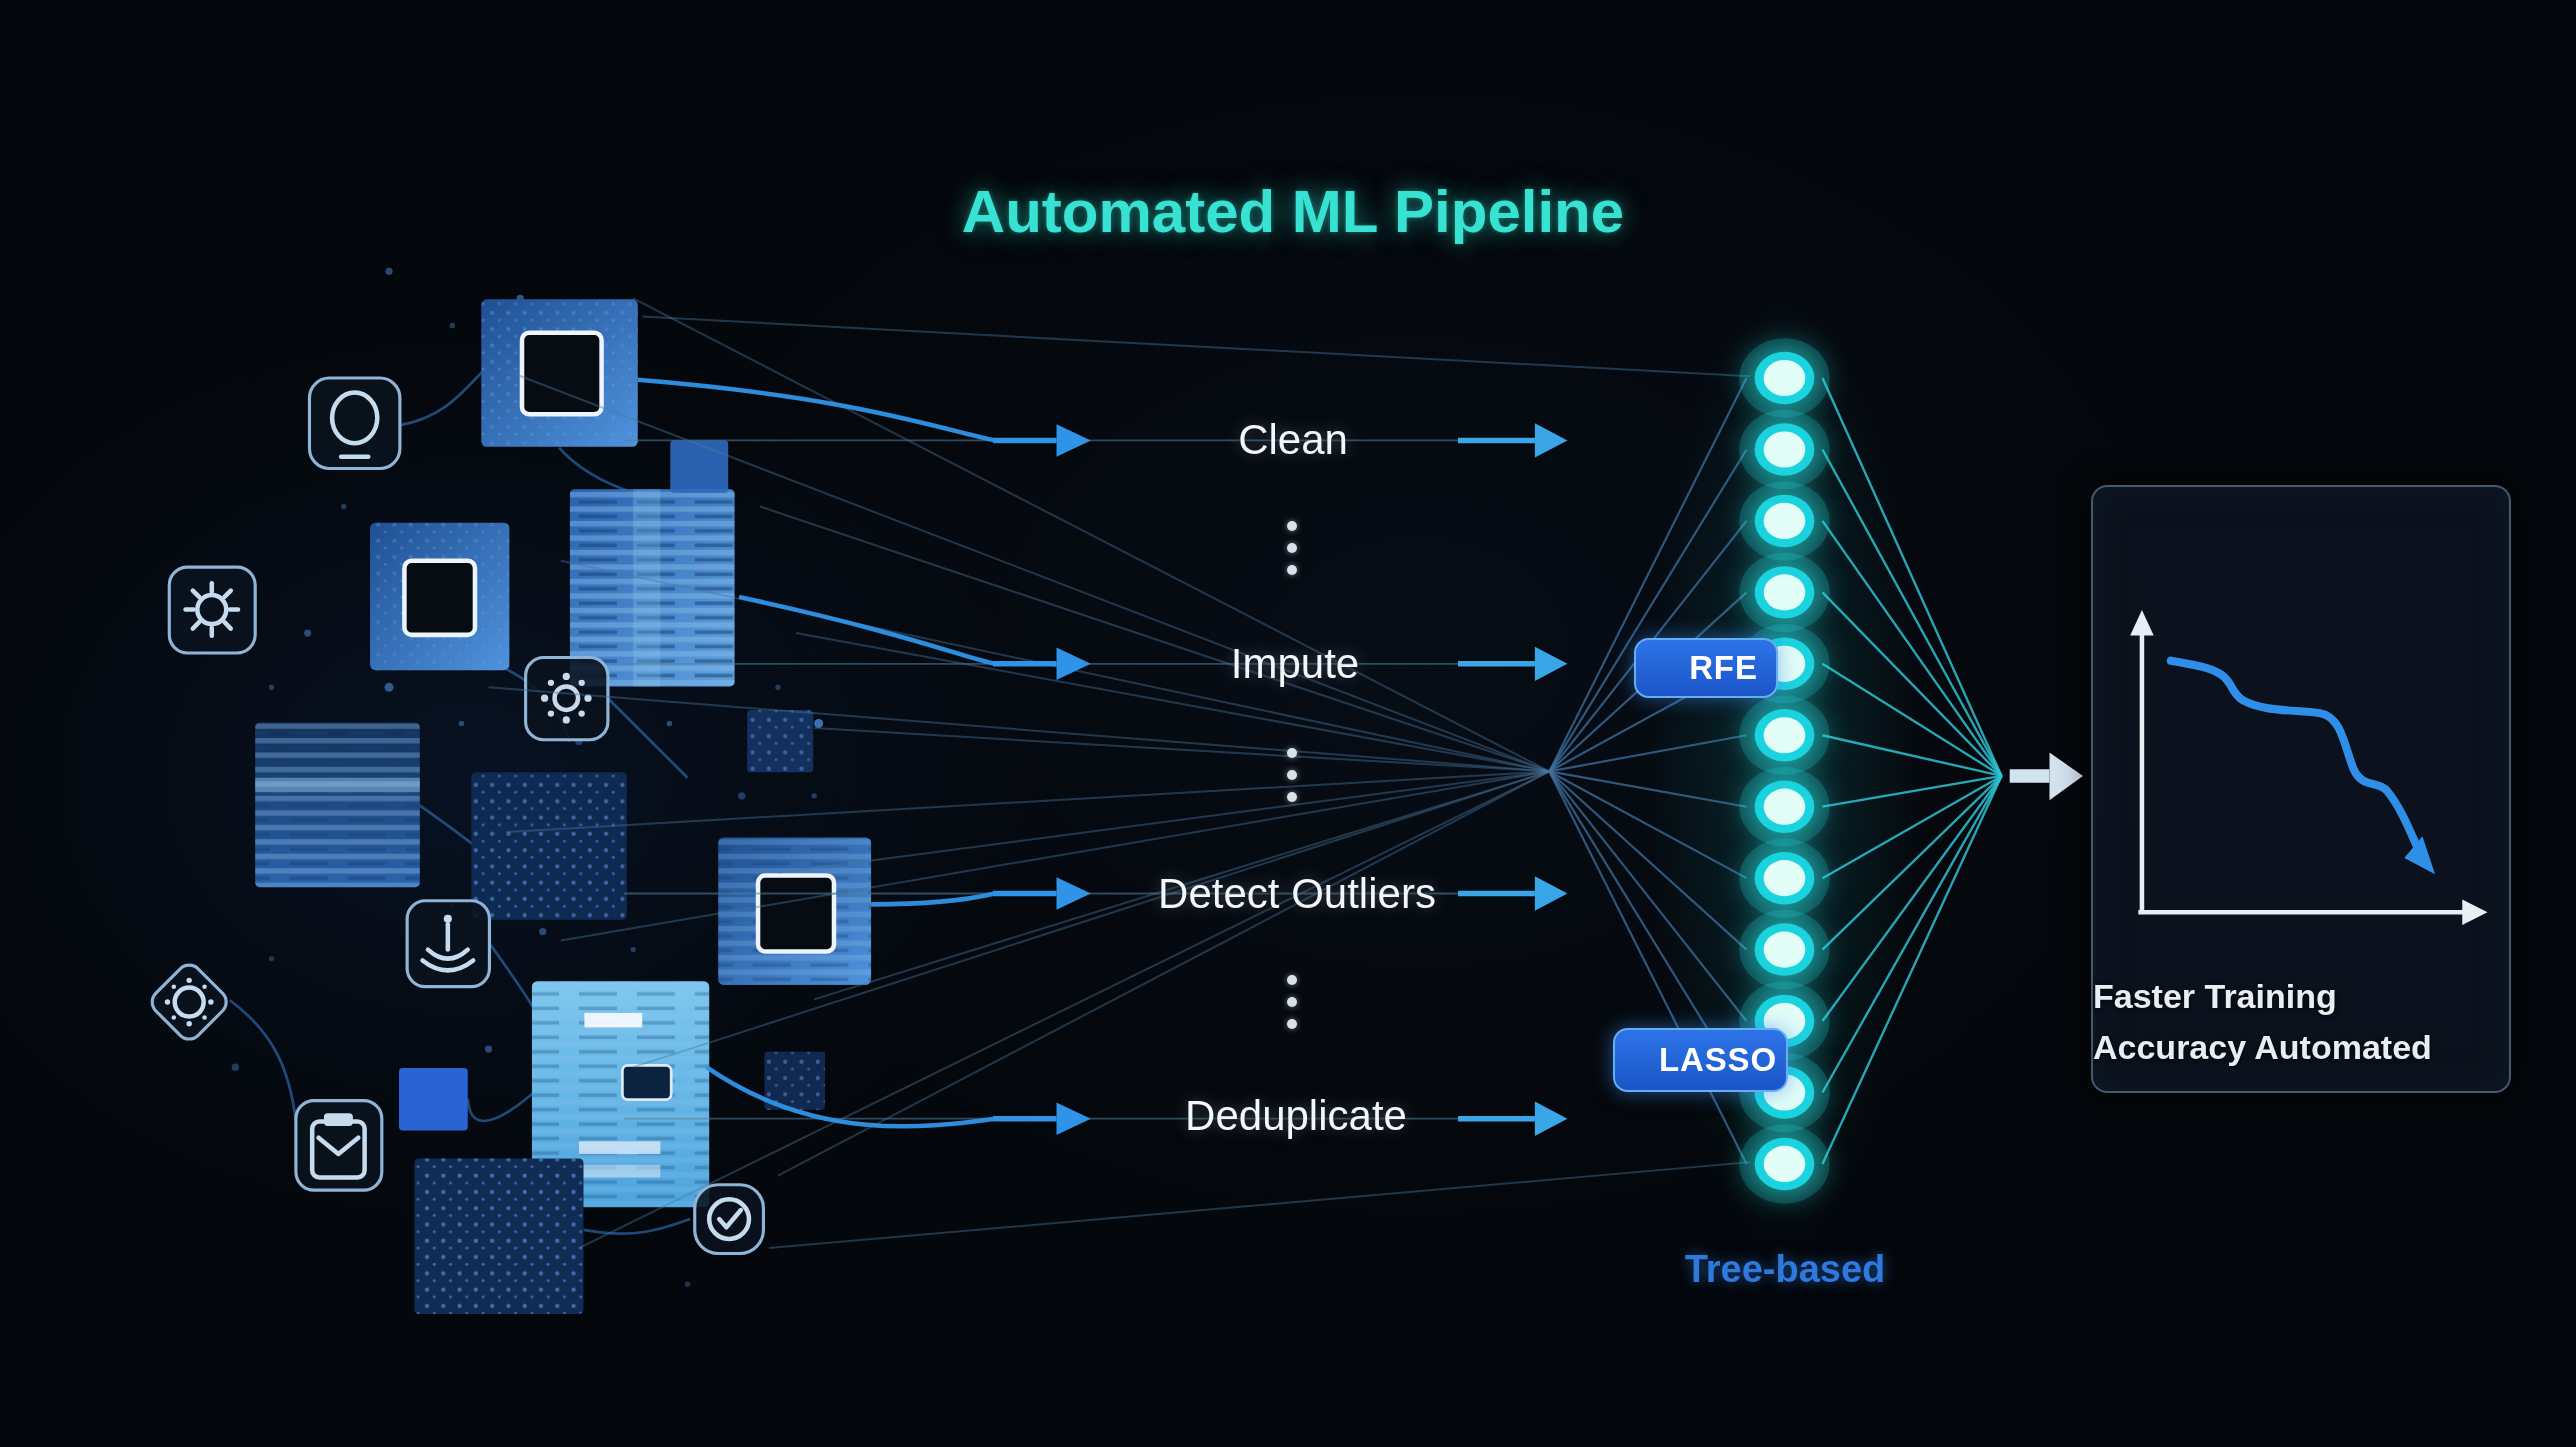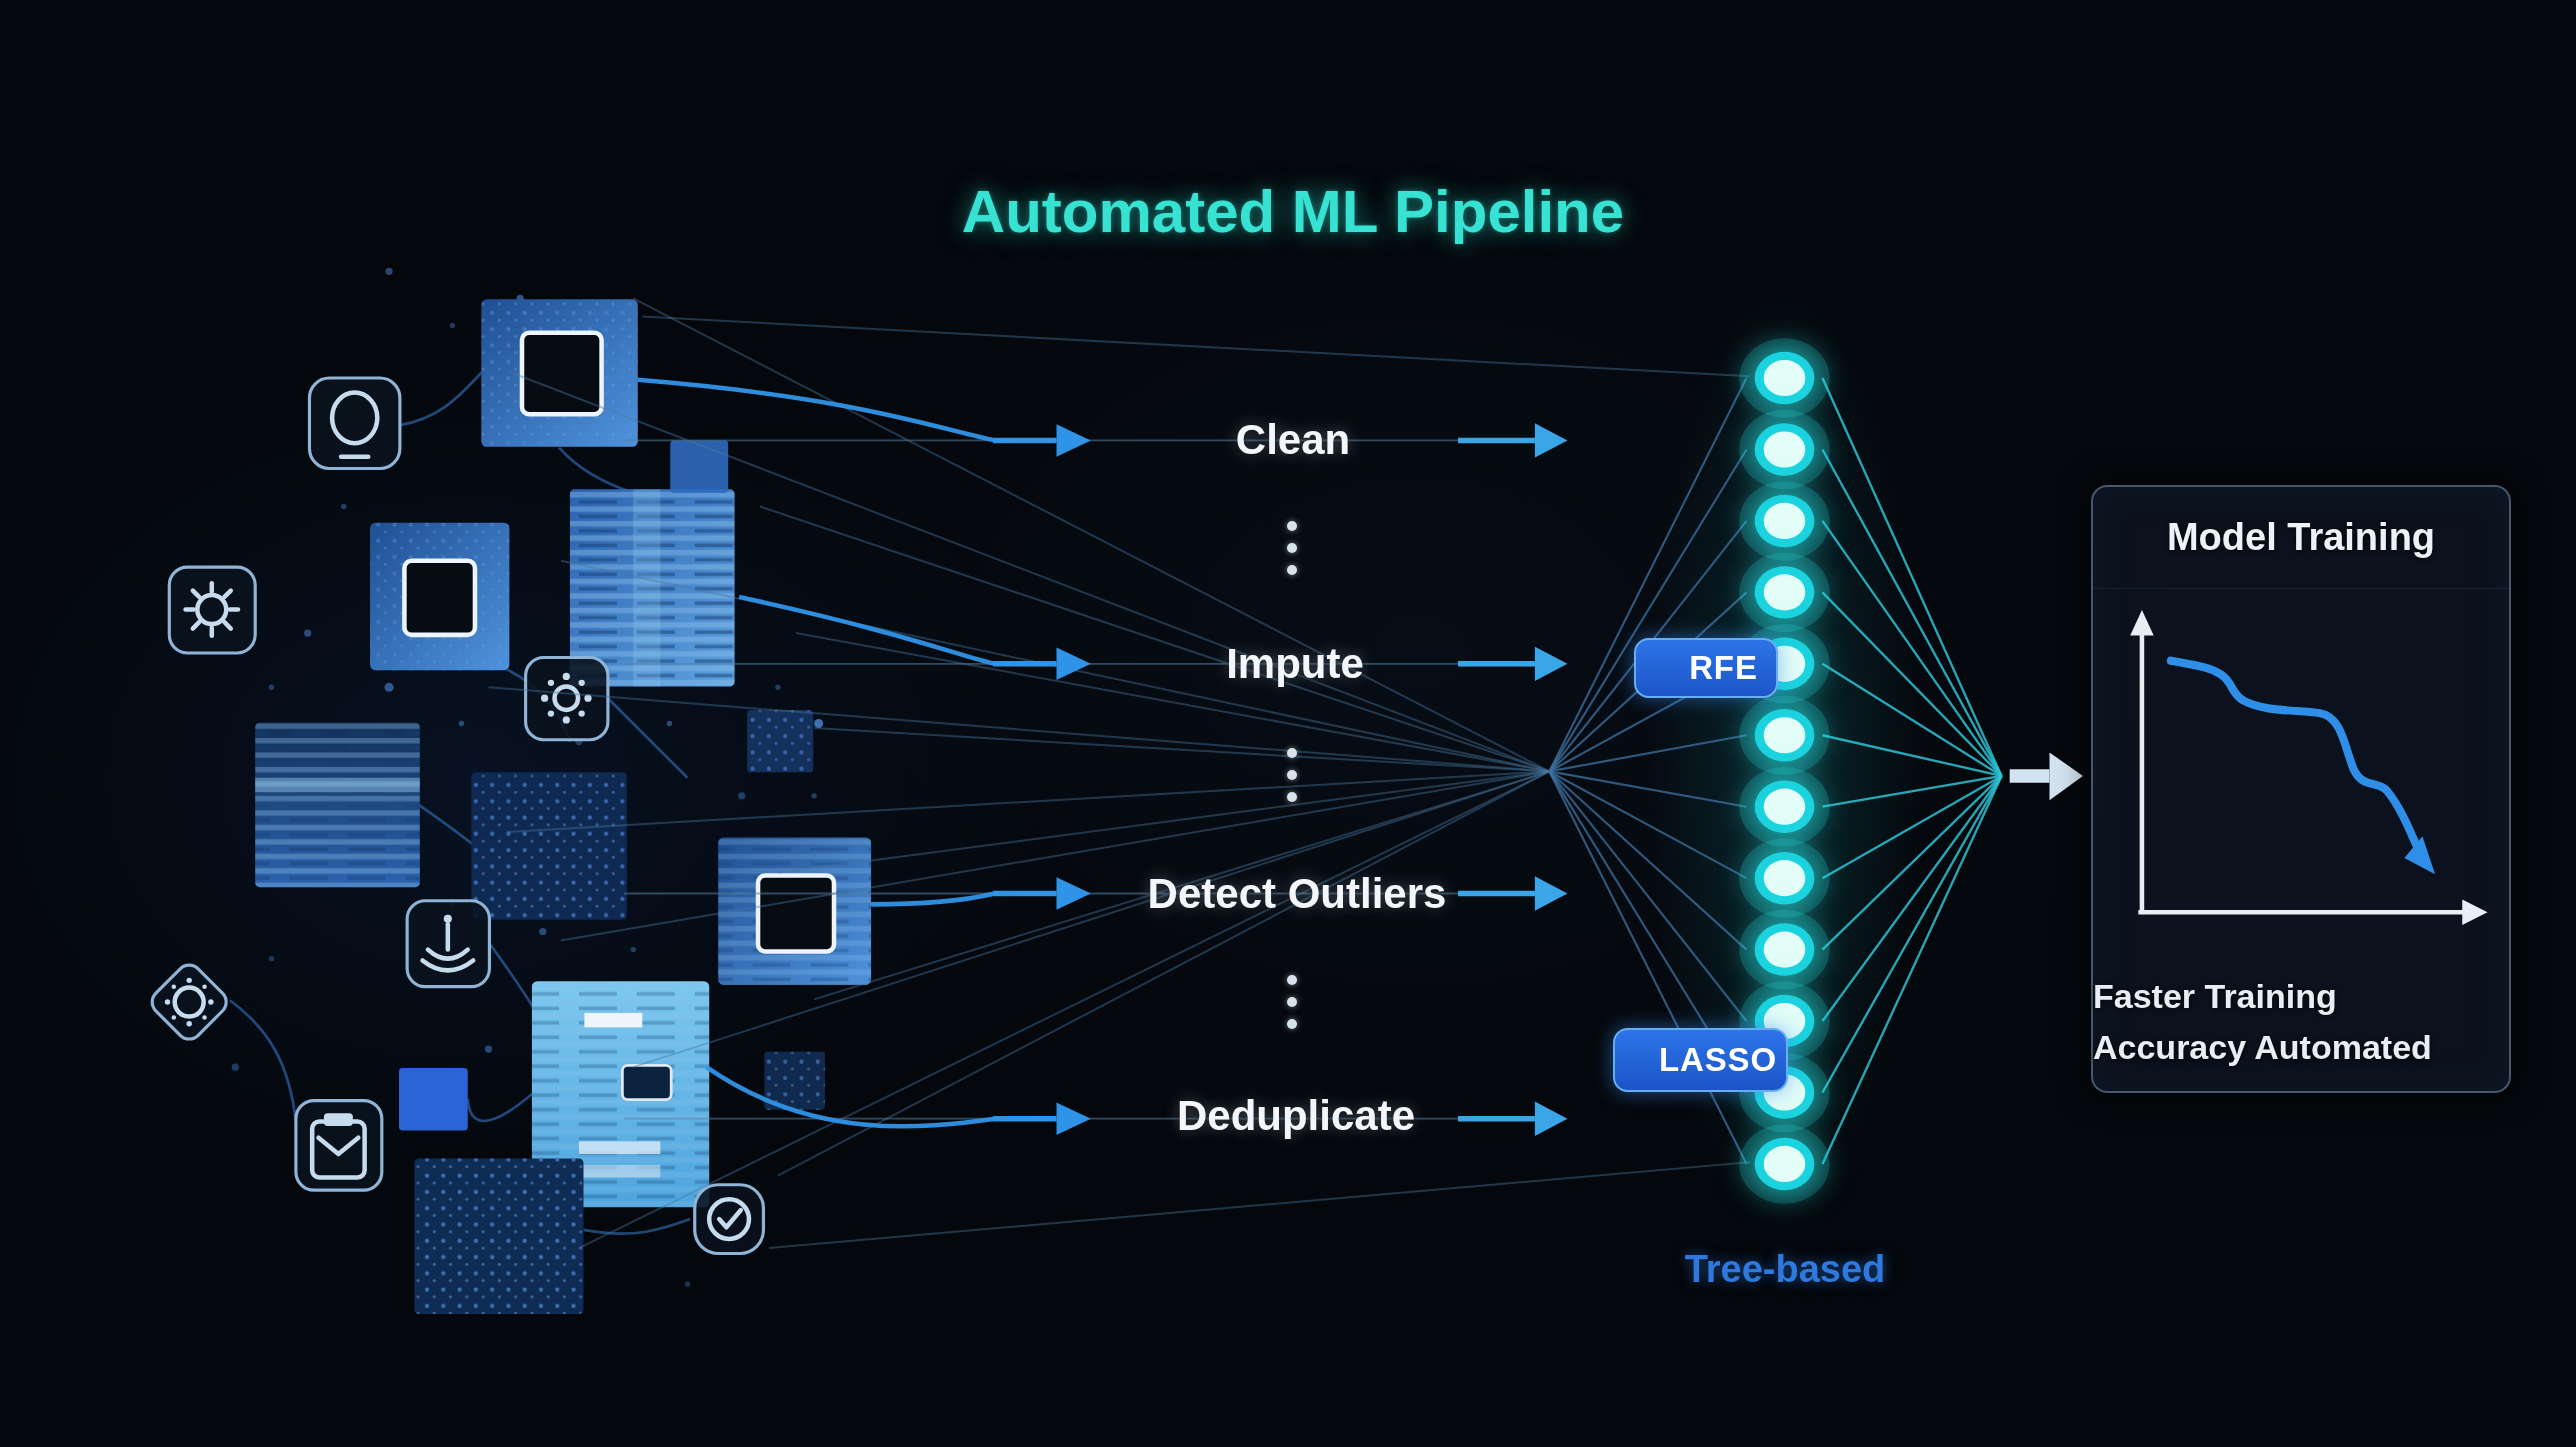--- a/index.html
+++ b/index.html
@@ -42,21 +42,21 @@
   .node{filter:drop-shadow(0 0 16px rgba(40,230,230,.75))}
   
   .abs{position:absolute}
   #title{
     left:1293px;top:177px;transform:translateX(-50%);
     color:var(--title-accent);font-size:60px;font-weight:700;white-space:nowrap;
     text-shadow:0 0 25px rgba(45,228,208,.55),0 0 5.4px rgba(45,228,208,.35);
   }
   .step-label{
     transform:translate(-50%,-50%);color:var(--label-text);
-    font-size:42px;font-weight:700;white-space:nowrap;
+    font-size:42px;font-weight:400;white-space:nowrap;
     text-shadow:0 0 14.5px rgba(205,228,255,.35),0 1.8px 7.2px rgba(0,0,0,.85);
   }
   .vdots{transform:translateX(-50%);display:flex;flex-direction:column;align-items:center;gap:11.8px}
   .vdots span{width:10px;height:10px;border-radius:50%;background:#d8e2ea;box-shadow:0 0 6.3px rgba(255,255,255,.45)}
   .badge{
     display:flex;align-items:center;justify-content:center;
     background:linear-gradient(180deg,#2d74e8 0%,#1b55c8 100%);
     border:2.7px solid var(--badge-border);border-radius:14.5px;
     color:#ffffff;font-size:33px;font-weight:700;letter-spacing:0.9px;
     box-shadow:0 0 20px rgba(60,140,240,.55);
@@ -481,21 +481,20 @@
 
   <div id="panel" class="abs">
     <svg id="panel-chart" width="420" height="608" viewBox="0 0 464 672">
       <line x1="54" y1="470" x2="54" y2="160" stroke="#e9eef4" stroke-width="5"></line>
       <polygon points="54,136 41,164 67,164" fill="#e9eef4"></polygon>
       <line x1="50" y1="470" x2="414" y2="470" stroke="#e9eef4" stroke-width="5"></line>
       <polygon points="436,470 408,456 408,484" fill="#e9eef4"></polygon>
       <path d="M86,192 C120,198 130,200 141,207 C155,216 152,228 166,236 C190,249 225,246 251,250 C275,254 278,288 288,312 C298,334 315,324 325,336 C340,354 350,380 360,402" stroke="#2f8fe8" stroke-width="9" fill="none" stroke-linecap="round"></path>
       <polygon points="378,428 344,410 364,386" fill="#2f8fe8"></polygon>
     </svg>
-    <div id="panel-header">Model Training</div>
     <div id="panel-caption">
       <div>Faster Training</div>
       <div>Accuracy Automated</div>
     </div>
   </div>
 
 </div>
 
 
 </body></html>

